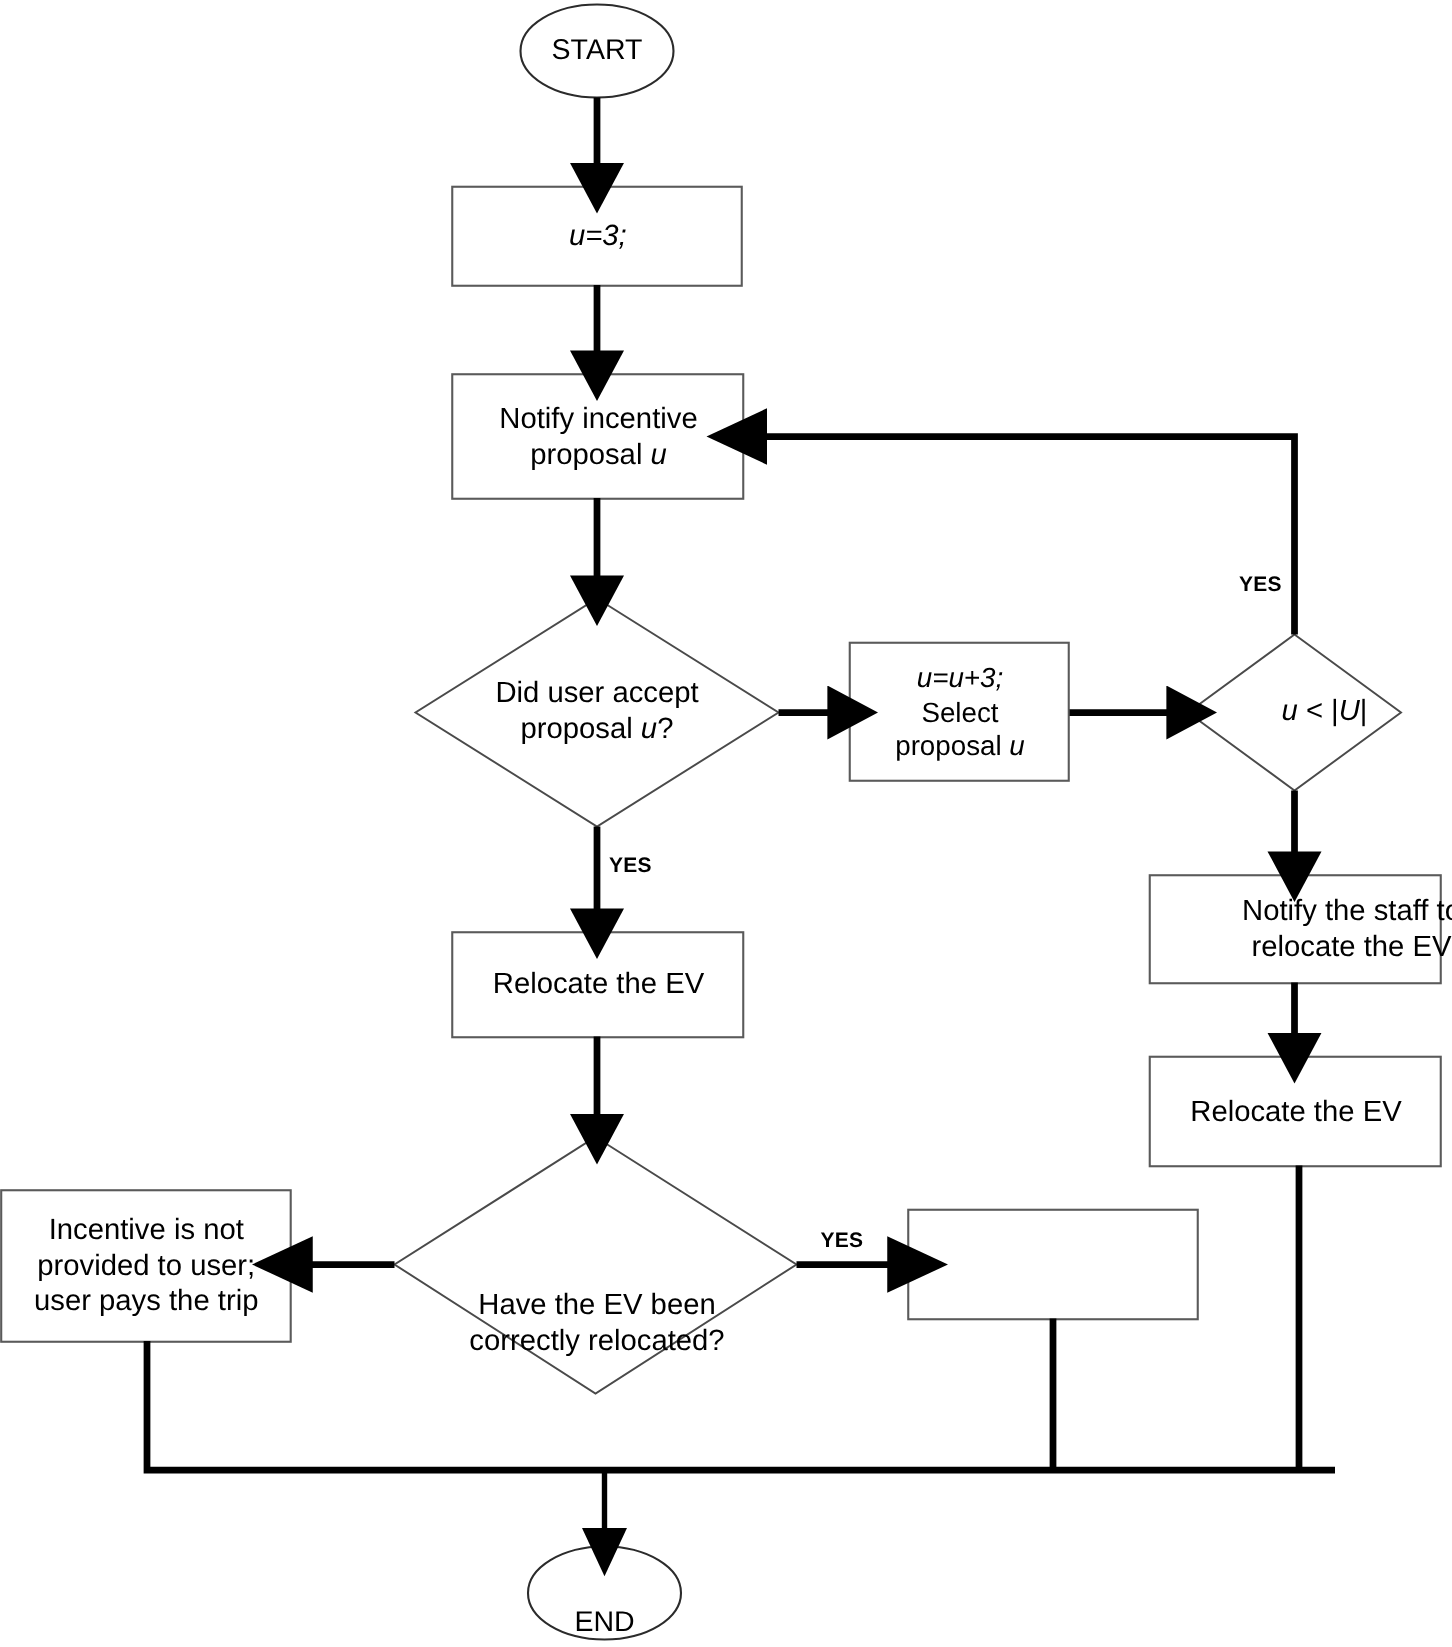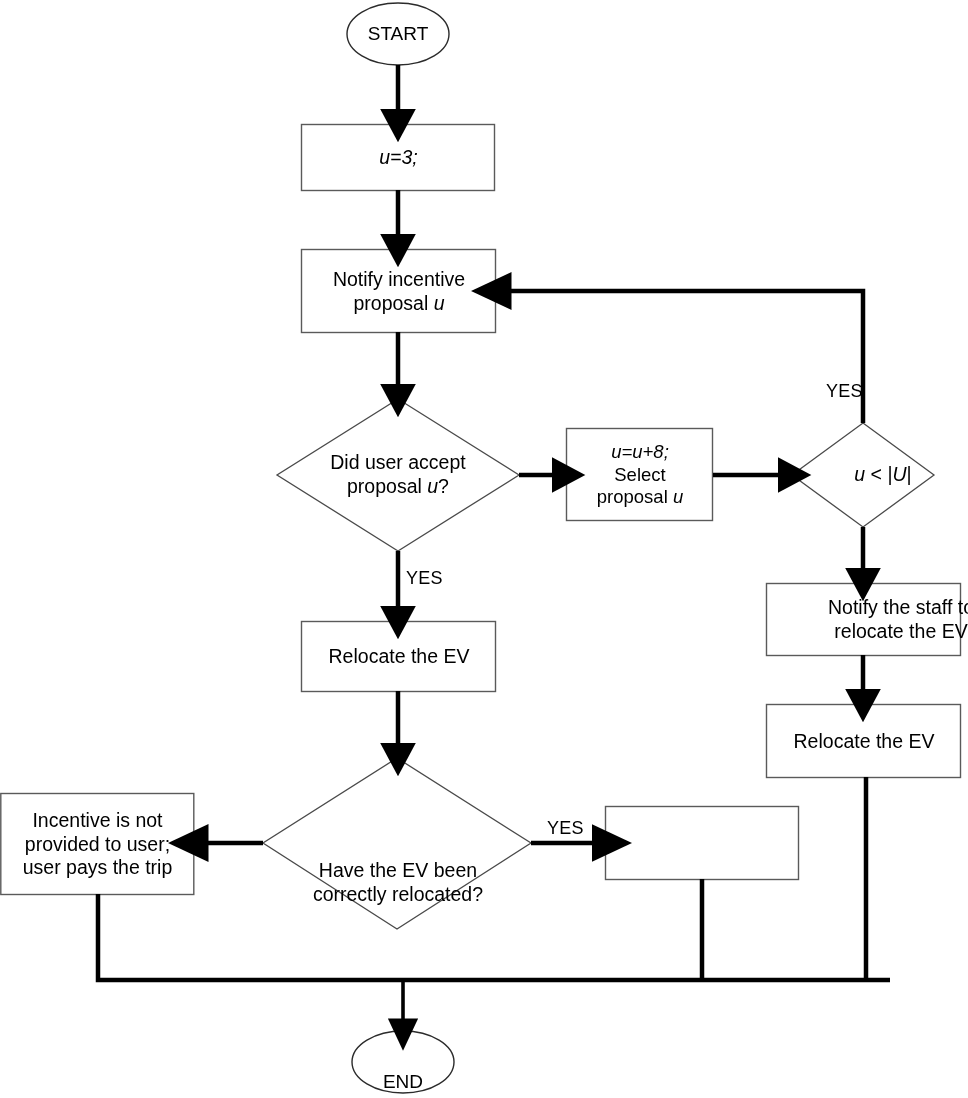--- a/index.html
+++ b/index.html
@@ -45,22 +45,22 @@
     font-size: 19.5px;
   }
   .decision-label {
     font-size: 19.5px;
   }
   .italic-var {
     font-style: italic;
   }
   .edge-label {
     position: absolute;
-    font-size: 18px;
-    font-weight: normal;
+    font-size: 14px;
+    font-weight: bold;
     color: #000000;
     letter-spacing: 0.2px;
     font-family: "Liberation Sans", sans-serif;
   }
 </style>
 </head>
 <body>
 
 <div id="flowchart-root">
 
@@ -134,21 +134,21 @@
   </svg>
 
   <div class="node-label terminal-label" style="left:347px; top:3px; width:102px; height:62px;"><span>START</span></div>
 
   <div class="node-label process-label" style="left:302px; top:125px; width:193px; height:66px;"><span><span class="italic-var">u=3;</span></span></div>
 
   <div class="node-label process-label" style="left:302px; top:250px; width:194px; height:83px;"><span>Notify incentive<br>proposal <span class="italic-var">u</span></span></div>
 
   <div class="node-label decision-label" style="left:288px; top:440px; width:220px; height:70px;"><span>Did user accept<br>proposal <span class="italic-var">u</span>?</span></div>
 
-  <div class="node-label process-label" style="left:567px; top:429px; width:146px; height:92px; font-size:18.5px;"><span><span class="italic-var">u=u+8;</span><br>Select<br>proposal <span class="italic-var">u</span></span></div>
+  <div class="node-label process-label" style="left:567px; top:429px; width:146px; height:92px; font-size:18.5px;"><span><span class="italic-var">u=u+3;</span><br>Select<br>proposal <span class="italic-var">u</span></span></div>
 
   <div class="node-label decision-label" style="left:823px; top:452px; width:120px; height:46px;"><span><span class="italic-var">u</span> &lt; |<span class="italic-var">U</span>|</span></div>
 
   <div class="node-label process-label" style="left:804px; top:584px; width:194px; height:72px;"><span>Notify the staff to<br>relocate the EV</span></div>
 
   <div class="node-label process-label" style="left:767px; top:705px; width:194px; height:73px;"><span>Relocate the EV</span></div>
 
   <div class="node-label process-label" style="left:302px; top:622px; width:194px; height:70px;"><span>Relocate the EV</span></div>
 
   <div class="node-label decision-label" style="left:274px; top:848px; width:248px; height:70px;"><span>Have the EV been<br>correctly relocated?</span></div>

